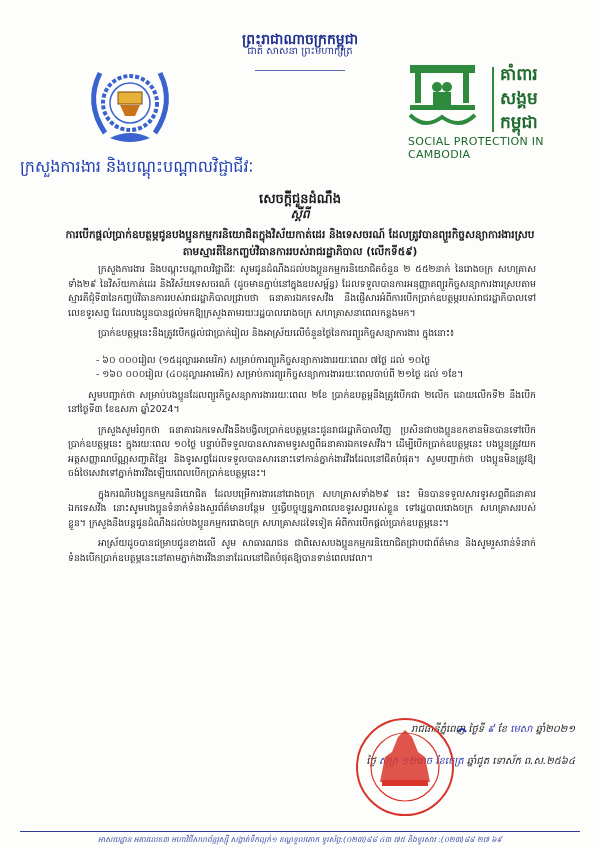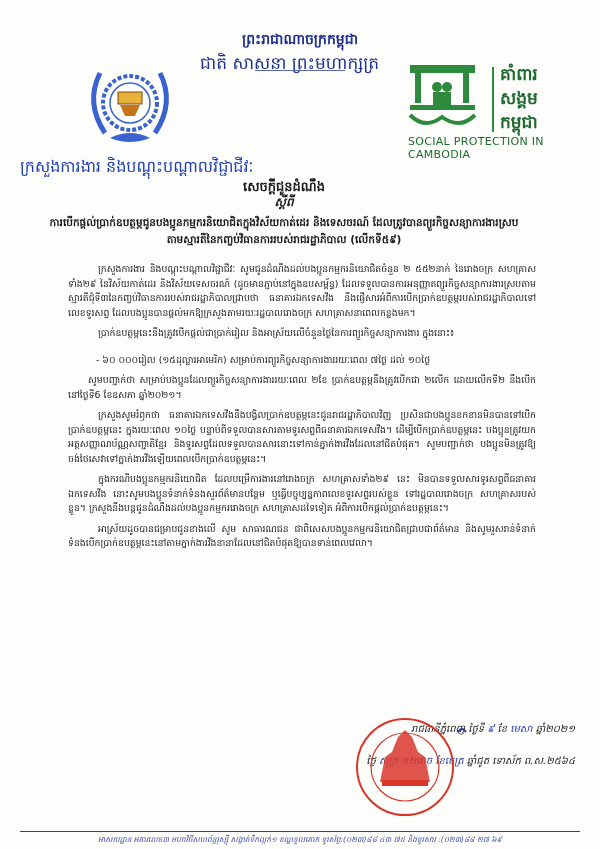--- a/index.html
+++ b/index.html
@@ -1,26 +1,26 @@
 <!DOCTYPE html>
 <html><head>
 <meta charset="utf-8">
 <style>
   html, body { margin:0; padding:0; }
   body { width:600px; height:849px; background:#fdfdfc; position:relative; overflow:hidden;
          font-family:"DejaVu Sans", sans-serif; color:#1a1a1a; }
   .abs { position:absolute; }
   .kingdom { left:200px; top:30px; width:200px; text-align:center; color:#1f2f8f; font-weight:bold; font-size:14px; }
-  .motto { left:200px; top:52px; width:200px; text-align:left; color:#1f2f8f; font-size:17px; }
+  .motto { left:200px; top:44px; width:200px; text-align:center; color:#1f2f8f; font-size:10px; }
   .motto-rule { left:255px; top:70px; width:90px; height:1px; background:#5a6aa8; }
   .min-logo { left:80px; top:58px; width:100px; height:95px; }
   .min-name { left:20px; top:156px; color:#1f3fb0; font-weight:normal; font-size:16px; }
   .sp-logo { left:405px; top:55px; width:190px; height:95px; }
   .sp-caption { left:408px; top:135px; color:#1f6a2e; font-weight:normal; font-size:11px; letter-spacing:0.3px; }
-  .title { left:44px; width:480px; text-align:center; font-weight:bold; }
+  .title { left:60px; width:480px; text-align:center; font-weight:bold;margin-top:12px; }
   .t1 { top:178px; font-size:13px; }
   .t2 { top:194px; font-size:12px;font-style:italic; }
   .t3 { top:214px; font-size:10.5px; line-height:17px; }
   .body { left:68px; width:468px; font-size:9.3px; line-height:14.5px; text-align:justify; }
   .body p { margin:0 0 6px 0; text-indent:30px; }
   .body ul { margin:0 0 6px 28px; padding:0; list-style:none; }
   .body li::before { content:"- "; }
   .date1 { left:295px; top:706px; width:280px; font-size:10px; font-style:italic; text-align:right;margin-top:48px; }
   .date2 { left:295px; top:722px; width:280px; font-size:10px; font-style:italic; text-align:right; }
   .hand { color:#2a3aa8; }
@@ -66,22 +66,23 @@
 
 <div class="abs title t1">សេចក្តីជូនដំណឹង</div>
 <div class="abs title t2">ស្តីពី</div>
 <div class="abs title t3">ការបើកផ្តល់ប្រាក់ឧបត្ថម្ភជូនបងប្អូនកម្មករនិយោជិតក្នុងវិស័យកាត់ដេរ និងទេសចរណ៍ ដែលត្រូវបានព្យួរកិច្ចសន្យាការងារស្របតាមស្មារតីនៃកញ្ចប់វិធានការរបស់រាជរដ្ឋាភិបាល (លើកទី៥៩)</div>
 
 <div class="abs body" style="top:262px;">
   <p>ក្រសួងការងារ និងបណ្តុះបណ្តាលវិជ្ជាជីវៈ សូមជូនដំណឹងដល់បងប្អូនកម្មករនិយោជិតចំនួន ២ ៥៥២នាក់ នៃរោងចក្រ សហគ្រាសទាំង២៩ នៃវិស័យកាត់ដេរ និងវិស័យទេសចរណ៍ (ដូចមានភ្ជាប់នៅក្នុងឧបសម្ព័ន្ធ) ដែលទទួលបានការអនុញ្ញាតព្យួរកិច្ចសន្យាការងារស្របតាមស្មារតីជុំទី៣នៃកញ្ចប់វិធានការរបស់រាជរដ្ឋាភិបាលជ្រាបថា ធនាគារឯកទេសវីង នឹងផ្ញើសារអំពីការបើកប្រាក់ឧបត្ថម្ភរបស់រាជរដ្ឋាភិបាលទៅលេខទូរសព្ទ ដែលបងប្អូនបានផ្តល់មកឱ្យក្រសួងតាមរយៈរដ្ឋបាលរោងចក្រ សហគ្រាសនាពេលកន្លងមក។</p>
   <p style="margin-bottom:12px">ប្រាក់ឧបត្ថម្ភនេះនឹងត្រូវបើកផ្តល់ជាប្រាក់រៀល និងអាស្រ័យលើចំនួនថ្ងៃនៃការព្យួរកិច្ចសន្យាការងារ ក្នុងនោះ៖</p>
   <ul>
     <li>៦០ ០០០រៀល (១៥ដុល្លារអាមេរិក) សម្រាប់ការព្យួរកិច្ចសន្យាការងាររយៈពេល ៧ថ្ងៃ ដល់ ១០ថ្ងៃ</li>
+    <li>១៦០ ០០០រៀល (៤០ដុល្លារអាមេរិក) សម្រាប់ការព្យួរកិច្ចសន្យាការងាររយៈពេលចាប់ពី ២១ថ្ងៃ ដល់ ១ខែ។</li>
   </ul>
-  <p style="text-indent:20px">សូមបញ្ជាក់ថា សម្រាប់បងប្អូនដែលព្យួរកិច្ចសន្យាការងាររយៈពេល ២ខែ ប្រាក់ឧបត្ថម្ភនឹងត្រូវបើកជា ២លើក ដោយលើកទី២ នឹងបើកនៅថ្ងៃទី6 ខែឧសភា ឆ្នាំ២០២១។</p>
+  <p style="text-indent:20px">សូមបញ្ជាក់ថា សម្រាប់បងប្អូនដែលព្យួរកិច្ចសន្យាការងាររយៈពេល ២ខែ ប្រាក់ឧបត្ថម្ភនឹងត្រូវបើកជា ២លើក ដោយលើកទី២ នឹងបើកនៅថ្ងៃទី៣ ខែឧសភា ឆ្នាំ2024។</p>
   <p>ក្រសួងសូមរំឭកថា ធនាគារឯកទេសវីងនឹងបង្វិលប្រាក់ឧបត្ថម្ភនេះជូនរាជរដ្ឋាភិបាលវិញ ប្រសិនជាបងប្អូនខកខានមិនបានទៅបើកប្រាក់ឧបត្ថម្ភនេះ ក្នុងរយៈពេល ១០ថ្ងៃ បន្ទាប់ពីទទួលបានសារតាមទូរសព្ទពីធនាគារឯកទេសវីង។ ដើម្បីបើកប្រាក់ឧបត្ថម្ភនេះ បងប្អូនត្រូវយកអត្តសញ្ញាណប័ណ្ណសញ្ជាតិខ្មែរ និងទូរសព្ទដែលទទួលបានសារនោះទៅកាន់ភ្នាក់ងារវីងដែលនៅជិតបំផុត។ សូមបញ្ជាក់ថា បងប្អូនមិនត្រូវឱ្យចង់ថៃសេវាទៅភ្នាក់ងារវីងឡើយពេលបើកប្រាក់ឧបត្ថម្ភនេះ។</p>
   <p>ក្នុងករណីបងប្អូនកម្មករនិយោជិត ដែលបម្រើការងារនៅរោងចក្រ សហគ្រាសទាំង២៩ នេះ មិនបានទទួលសារទូរសព្ទពីធនាគារឯកទេសវីង នោះសូមបងប្អូនទំនាក់ទំនងសួរព័ត៌មានបន្ថែម ឬធ្វើបច្ចុប្បន្នភាពលេខទូរសព្ទរបស់ខ្លួន ទៅរដ្ឋបាលរោងចក្រ សហគ្រាសរបស់ខ្លួន។ ក្រសួងនឹងបន្តជូនដំណឹងដល់បងប្អូនកម្មកររោងចក្រ សហគ្រាសដទៃទៀត អំពីការបើកផ្តល់ប្រាក់ឧបត្ថម្ភនេះ។</p>
   <p>អាស្រ័យដូចបានជម្រាបជូនខាងលើ សូម សាធារណជន ជាពិសេសបងប្អូនកម្មករនិយោជិតជ្រាបជាព័ត៌មាន និងសូមរួសរាន់ទំនាក់ទំនងបើកប្រាក់ឧបត្ថម្ភនេះនៅតាមភ្នាក់ងារវីងនានាដែលនៅជិតបំផុតឱ្យបានទាន់ពេលវេលា។</p>
 </div>
 
 <div class="abs date1">
   <span>ថ្ងៃ</span>
   <span class="hand">សុក្រ ១២រោច ខែចេត្រ</span>
   <span>ឆ្នាំជូត ទោស័ក ព.ស.២៥៦៤</span>
 </div>

